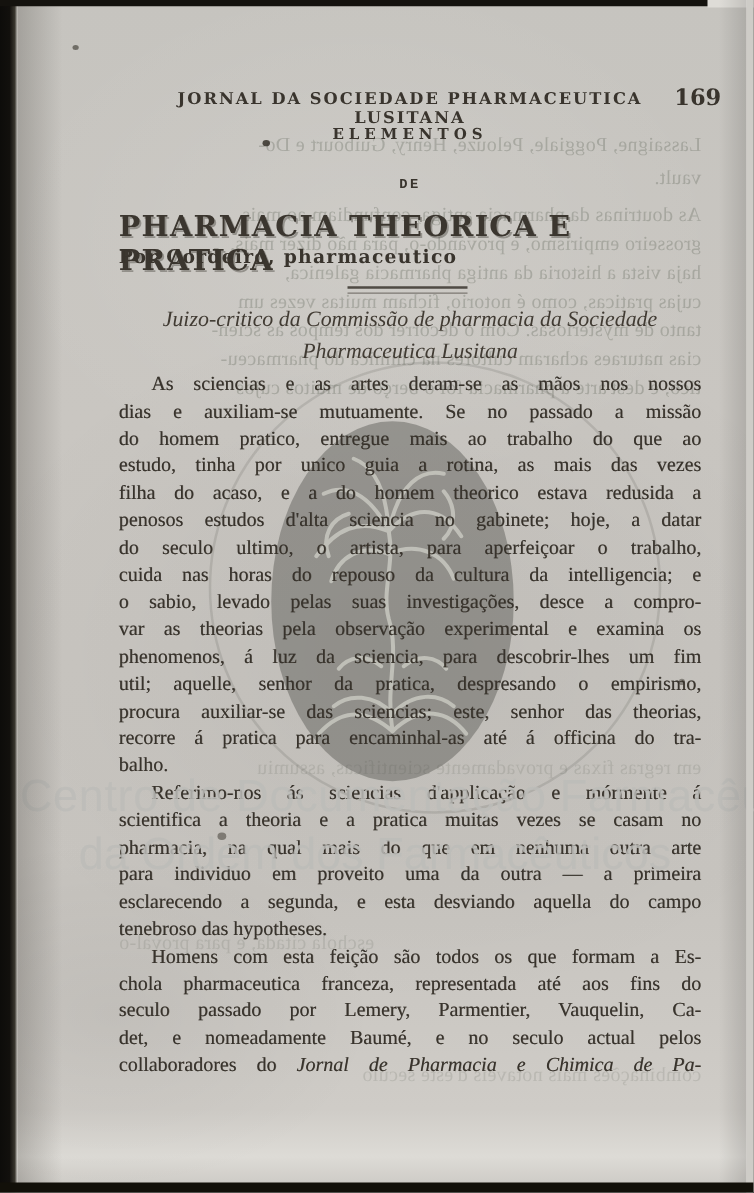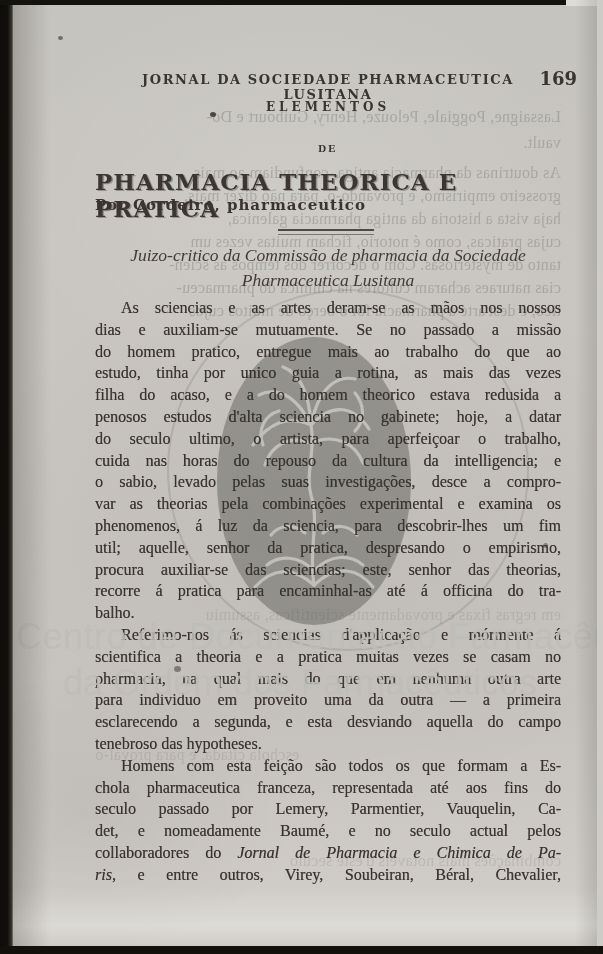--- a/index.html
+++ b/index.html
@@ -33,21 +33,21 @@
   .stamp-svg{position:absolute;left:213px;top:333px;pointer-events:none;}
   .ring-svg{position:absolute;left:0;top:0;pointer-events:none;}
   
   .content{position:absolute;left:0;top:0;width:556px;height:954px;}
   .running-header{position:absolute;left:95px;top:72px;width:466px;text-align:center;
     font-family:"DejaVu Serif",serif;font-weight:bold;font-size:13px;letter-spacing:1.6px;}
   .page-number{position:absolute;right:-16px;top:-4px;font-size:18px;letter-spacing:0;}
   .mast-elementos{position:absolute;left:95px;top:100px;width:466px;text-align:center;
     font-family:"DejaVu Serif",serif;font-weight:bold;font-size:12px;letter-spacing:4px;}
   .mast-de{position:absolute;left:95px;top:142px;width:466px;text-align:center;
-    font-family:Liberation Serif, serif;font-weight:bold;font-size:11px;letter-spacing:2px;}
+    font-family:Liberation Mono, monospace;font-weight:bold;font-size:11px;letter-spacing:2px;}
   .mast-title{position:absolute;left:95px;top:168px;width:466px;
     font-family:"DejaVu Serif",serif;font-weight:bold;font-size:23px;letter-spacing:1px;
     color:#3b362f;text-shadow:1.4px 1.4px 0 rgba(59,54,47,0.38);}
   .mast-byline{position:absolute;left:95px;top:196px;width:466px;text-align:left;
     font-family:"DejaVu Serif",serif;font-weight:bold;font-size:15px;letter-spacing:1px;}
   .mast-rule{position:absolute;left:278px;top:229px;width:96px;height:3px;
     border-top:2.5px solid rgba(58,53,46,0.85);border-bottom:1px solid rgba(58,53,46,0.55);}
   .commission{position:absolute;left:75px;top:243px;width:506px;text-align:center;
     font-style:italic;font-size:17.5px;line-height:25px;color:#413b33;}
   .article{position:absolute;left:95px;top:297px;width:466px;
@@ -134,42 +134,41 @@
         <div>
           <div class="tline first"><span>As sciencias e as artes deram-se as mãos nos nossos</span></div>
           <div class="tline"><span>dias e auxiliam-se mutuamente. Se no passado a missão</span></div>
           <div class="tline"><span>do homem pratico, entregue mais ao trabalho do que ao</span></div>
           <div class="tline"><span>estudo, tinha por unico guia a rotina, as mais das vezes</span></div>
           <div class="tline"><span>filha do acaso, e a do homem theorico estava redusida a</span></div>
           <div class="tline"><span>penosos estudos d'alta sciencia no gabinete; hoje, a datar</span></div>
           <div class="tline"><span>do seculo ultimo, o artista, para aperfeiçoar o trabalho,</span></div>
           <div class="tline"><span>cuida nas horas do repouso da cultura da intelligencia; e</span></div>
           <div class="tline"><span>o sabio, levado pelas suas investigações, desce a compro-</span></div>
-          <div class="tline"><span>var as theorias pela combinações experimental e examina os</span></div>
+          <div class="tline"><span>var as theorias pela observação experimental e examina os</span></div>
           <div class="tline"><span>phenomenos, á luz da sciencia, para descobrir-lhes um fim</span></div>
           <div class="tline"><span>util; aquelle, senhor da pratica, despresando o empirismo,</span></div>
           <div class="tline"><span>procura auxiliar-se das sciencias; este, senhor das theorias,</span></div>
           <div class="tline"><span>recorre á pratica para encaminhal-as até á officina do tra-</span></div>
           <div class="tline lastline"><span>balho.</span></div>
         </div>
         <div>
           <div class="tline first"><span>Referimo-nos ás sciencias d'applicação e mórmente á</span></div>
           <div class="tline"><span>scientifica a theoria e a pratica muitas vezes se casam no</span></div>
           <div class="tline"><span>pharmacia, na qual mais do que em nenhuma outra arte</span></div>
           <div class="tline"><span>para individuo em proveito uma da outra — a primeira</span></div>
           <div class="tline"><span>esclarecendo a segunda, e esta desviando aquella do campo</span></div>
           <div class="tline lastline"><span>tenebroso das hypotheses.</span></div>
         </div>
         <div>
           <div class="tline first"><span>Homens com esta feição são todos os que formam a Es-</span></div>
           <div class="tline"><span>chola pharmaceutica franceza, representada até aos fins do</span></div>
           <div class="tline"><span>seculo passado por Lemery, Parmentier, Vauquelin, Ca-</span></div>
           <div class="tline"><span>det, e nomeadamente Baumé, e no seculo actual pelos</span></div>
           <div class="tline"><span>collaboradores do </span><span class="it">Jornal de Pharmacia e Chimica de Pa-</span></div>
-          <div class="tline"><span class="it">ris</span><span>, e entre outros, Virey, Soubeiran, Béral, Chevalier,</span></div>
         </div>
       </div>
   </div>
 
   <div class="wm wm1">Centro de Documentação Farmacêutica</div>
   <div class="wm wm2">da Ordem dos Farmacêuticos</div>
 
   <div class="binding-left"></div>
   <div class="binding-shade"></div>
   <div class="edge-top"></div>

